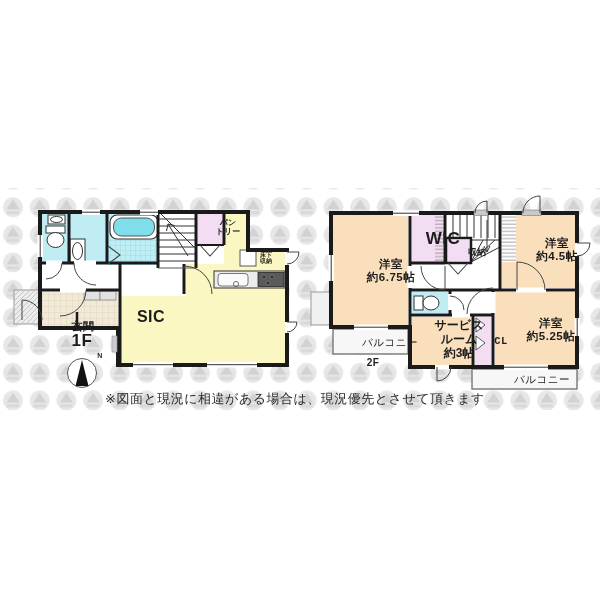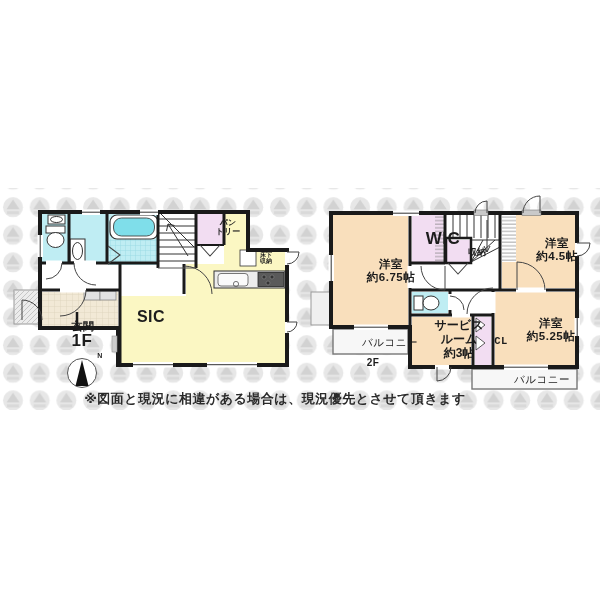--- a/index.html
+++ b/index.html
@@ -10,21 +10,21 @@
   .stage{position:absolute;left:0;top:0;width:600px;height:600px;}
   svg{position:absolute;left:0;top:0;}
   .lbl{
     position:absolute;transform:translate(-50%,-50%);
     color:#1c1c1c;text-align:center;white-space:nowrap;line-height:1.15;
     font-weight:600;letter-spacing:0.5px;padding-left:36px;
   }
   .lbl .ln{display:block;}
   .disclaimer{
     position:absolute;transform:translate(-50%,-50%);
-    color:#2a2a2a;font-size:13px;font-weight:700;white-space:nowrap;letter-spacing:0.5px;
+    color:#2a2a2a;font-size:13px;font-weight:400;white-space:nowrap;letter-spacing:0.5px;margin-left:20px;
   }
 </style>
 </head>
 <body>
 
 <div class="stage">
 
 <svg width="600" height="600" viewBox="0 0 600 600">
   <defs>
     <pattern id="wm" width="26.7" height="27.6" patternUnits="userSpaceOnUse">

